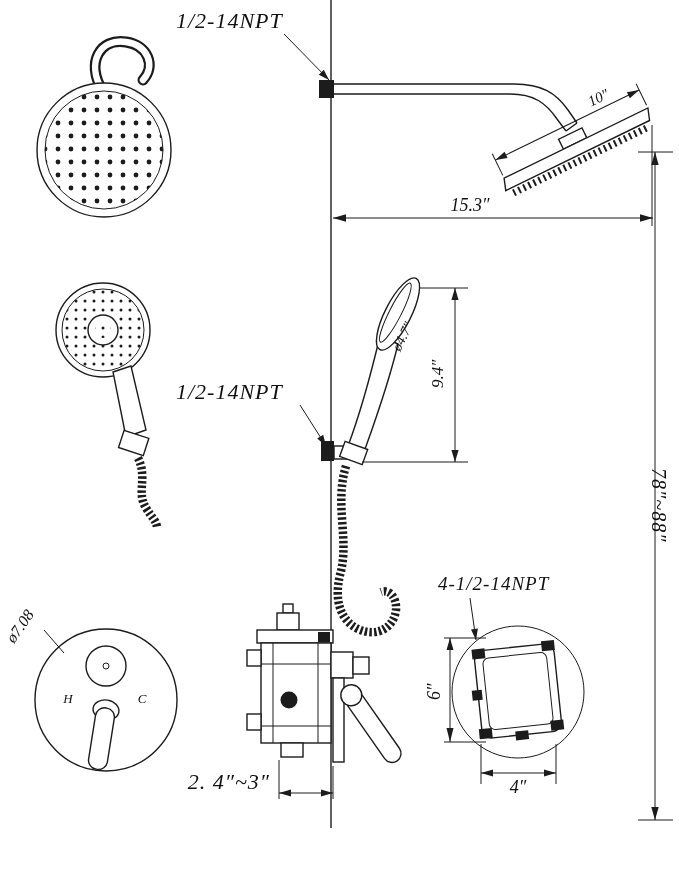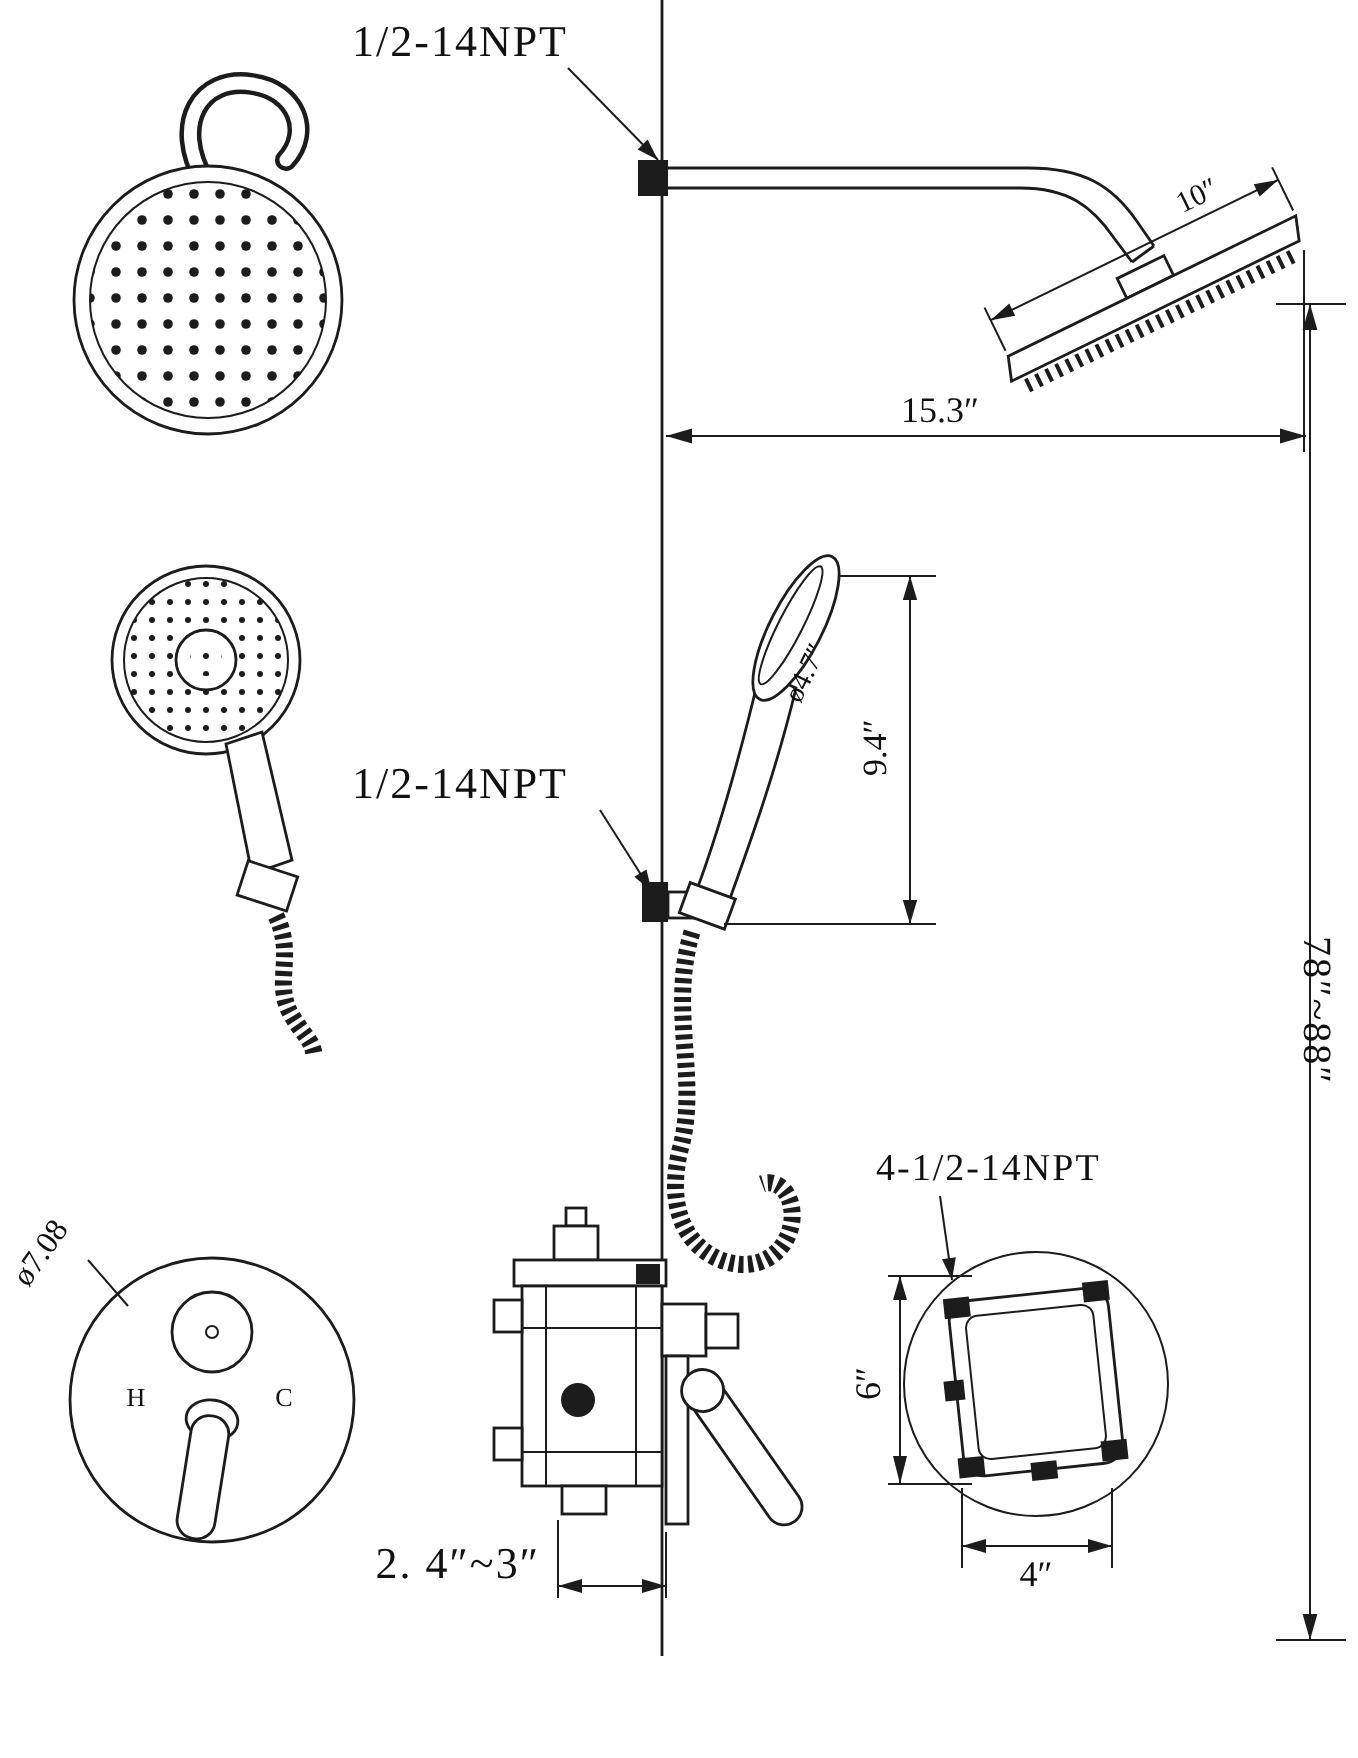--- a/index.html
+++ b/index.html
@@ -1,16 +1,16 @@
 <!DOCTYPE html>
 <html><head>
 <meta charset="utf-8">
 <style>
   html,body{margin:0;padding:0;background:#ffffff;}
-  .stage{position:relative;width:679px;height:879px;background:#ffffff;overflow:hidden;}
+  .stage{position:relative;width:679px;height:879px;background:#ffffff;overflow:hidden;font-style:italic;}
   svg{position:absolute;left:0;top:0;}
   .ln   {stroke:#1c1c1c;stroke-width:1.4;fill:none;}
   .thin {stroke:#1c1c1c;stroke-width:1;fill:none;}
   .fillw{fill:#ffffff;stroke:#1c1c1c;stroke-width:1.4;}
   .blk  {fill:#1c1c1c;stroke:none;}
   .dim  {stroke:#1c1c1c;stroke-width:1;fill:none;}
   .hose {stroke:#1c1c1c;stroke-width:8.5;fill:none;stroke-dasharray:2.5 2.2;}
   .lbl  {font-family:"Liberation Serif","DejaVu Serif",serif;fill:#111111;}
 </style>
 </head>

